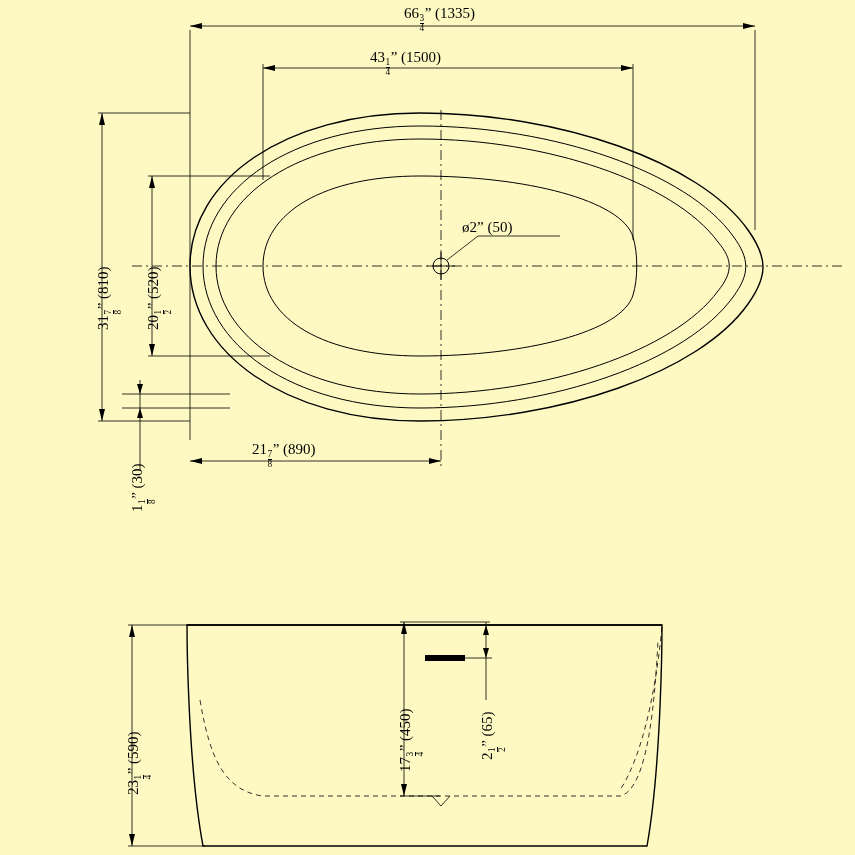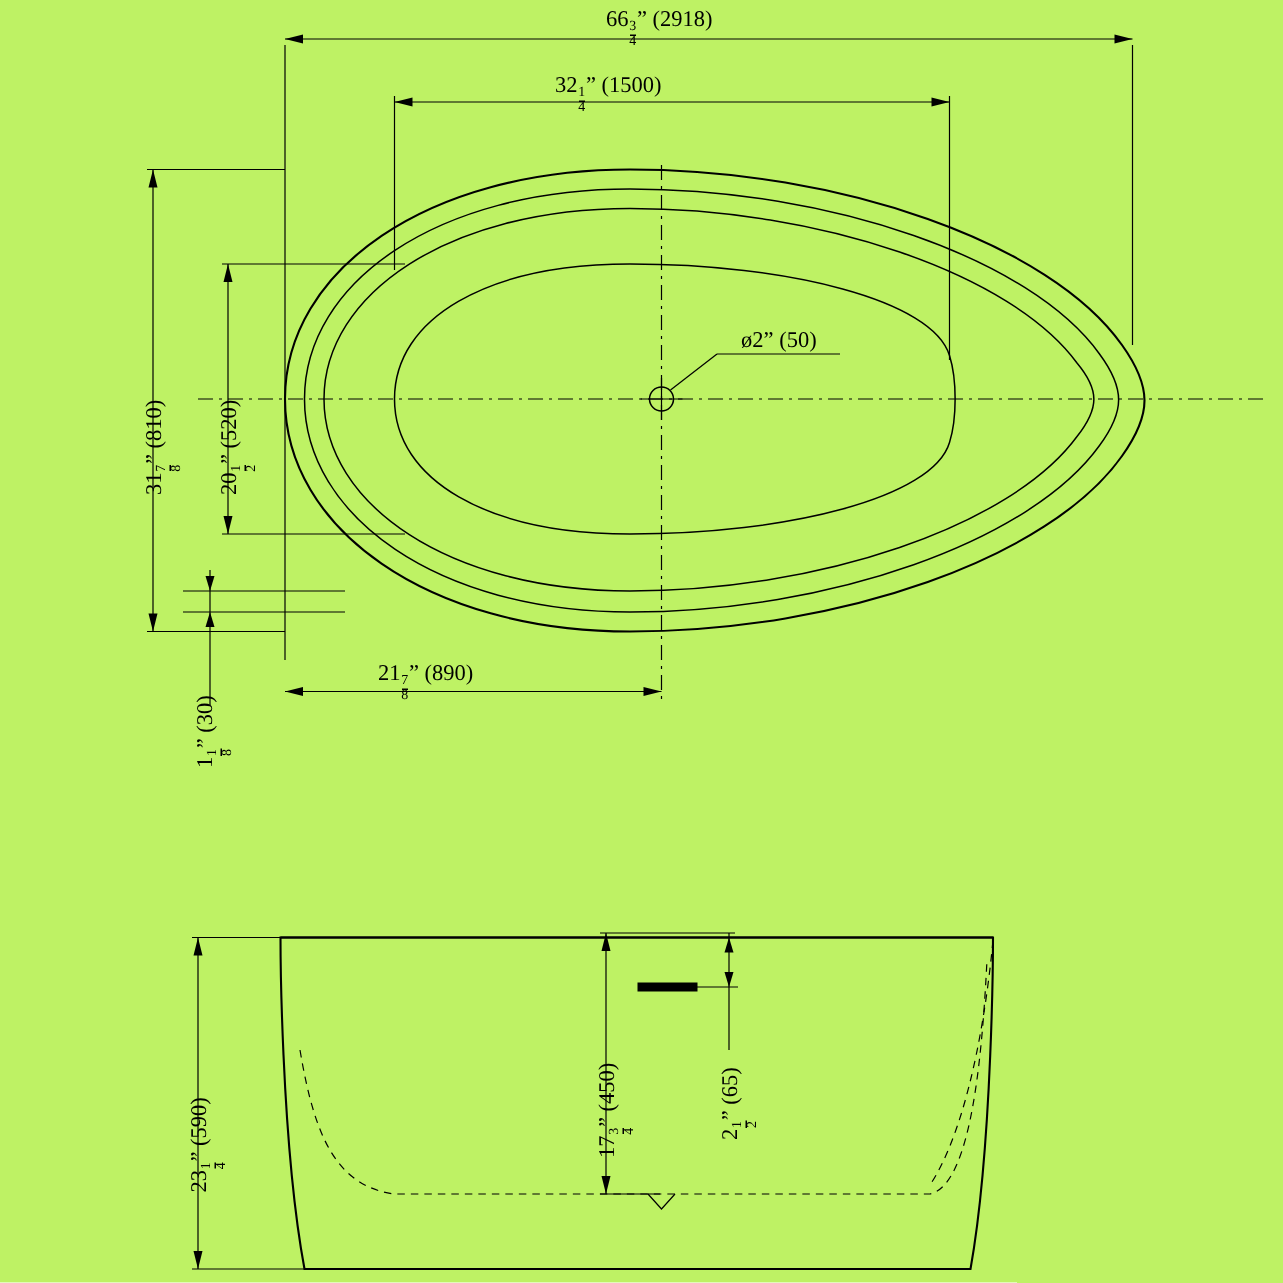--- a/index.html
+++ b/index.html
@@ -9,21 +9,21 @@
   }
   body {
     font-family: "Liberation Serif", serif;
     color: #000000;
   }
   #sheet {
     position: relative;
     width: 855px;
     height: 855px;
     overflow: hidden;
-    background: #bef264;
+    background: #fef9c3;
   }
   svg.drawing {
     position: absolute;
     left: 0;
     top: 0;
     width: 855px;
     height: 855px;
   }
   .ln {
     stroke: #000000;
@@ -199,25 +199,25 @@
       <path class="fillblack" d="M 486 625 L 483 635 L 489 635 Z"></path>
       <path class="fillblack" d="M 486 658 L 483 648 L 489 648 Z"></path>
 
     </g>
   </svg>
 
   <div class="lbl" style="left:404px; top:6px;">
     <span>66</span><span class="frac">
         <span class="num">3</span>
         <span class="den">4</span>
-      </span><span>”</span> <span>(2918)</span>
+      </span><span>”</span> <span>(1335)</span>
   </div>
 
   <div class="lbl" style="left:370px; top:50px;">
-    <span>32</span><span class="frac">
+    <span>43</span><span class="frac">
         <span class="num">1</span>
         <span class="den">4</span>
       </span><span>”</span> <span>(1500)</span>
   </div>
 
   <div class="lbl vert" style="left:96px; top:330px; transform: rotate(-90deg);">
     <span>31</span><span class="frac">
         <span class="num">7</span>
         <span class="den">8</span>
       </span><span>”</span> <span>(810)</span>
@@ -237,21 +237,21 @@
       </span><span>”</span> <span>(30)</span>
   </div>
 
   <div class="lbl" style="left:252px; top:442px;">
     <span>21</span><span class="frac">
         <span class="num">7</span>
         <span class="den">8</span>
       </span><span>”</span> <span>(890)</span>
   </div>
 
-  <div class="lbl" style="left:462px; top:220px;margin-left:32px;">
+  <div class="lbl" style="left:462px; top:220px;">
     <span>ø2”</span> <span>(50)</span>
   </div>
 
   <div class="lbl vert" style="left:126px; top:795px; transform: rotate(-90deg);">
     <span>23</span><span class="frac">
         <span class="num">1</span>
         <span class="den">4</span>
       </span><span>”</span> <span>(590)</span>
   </div>
 

